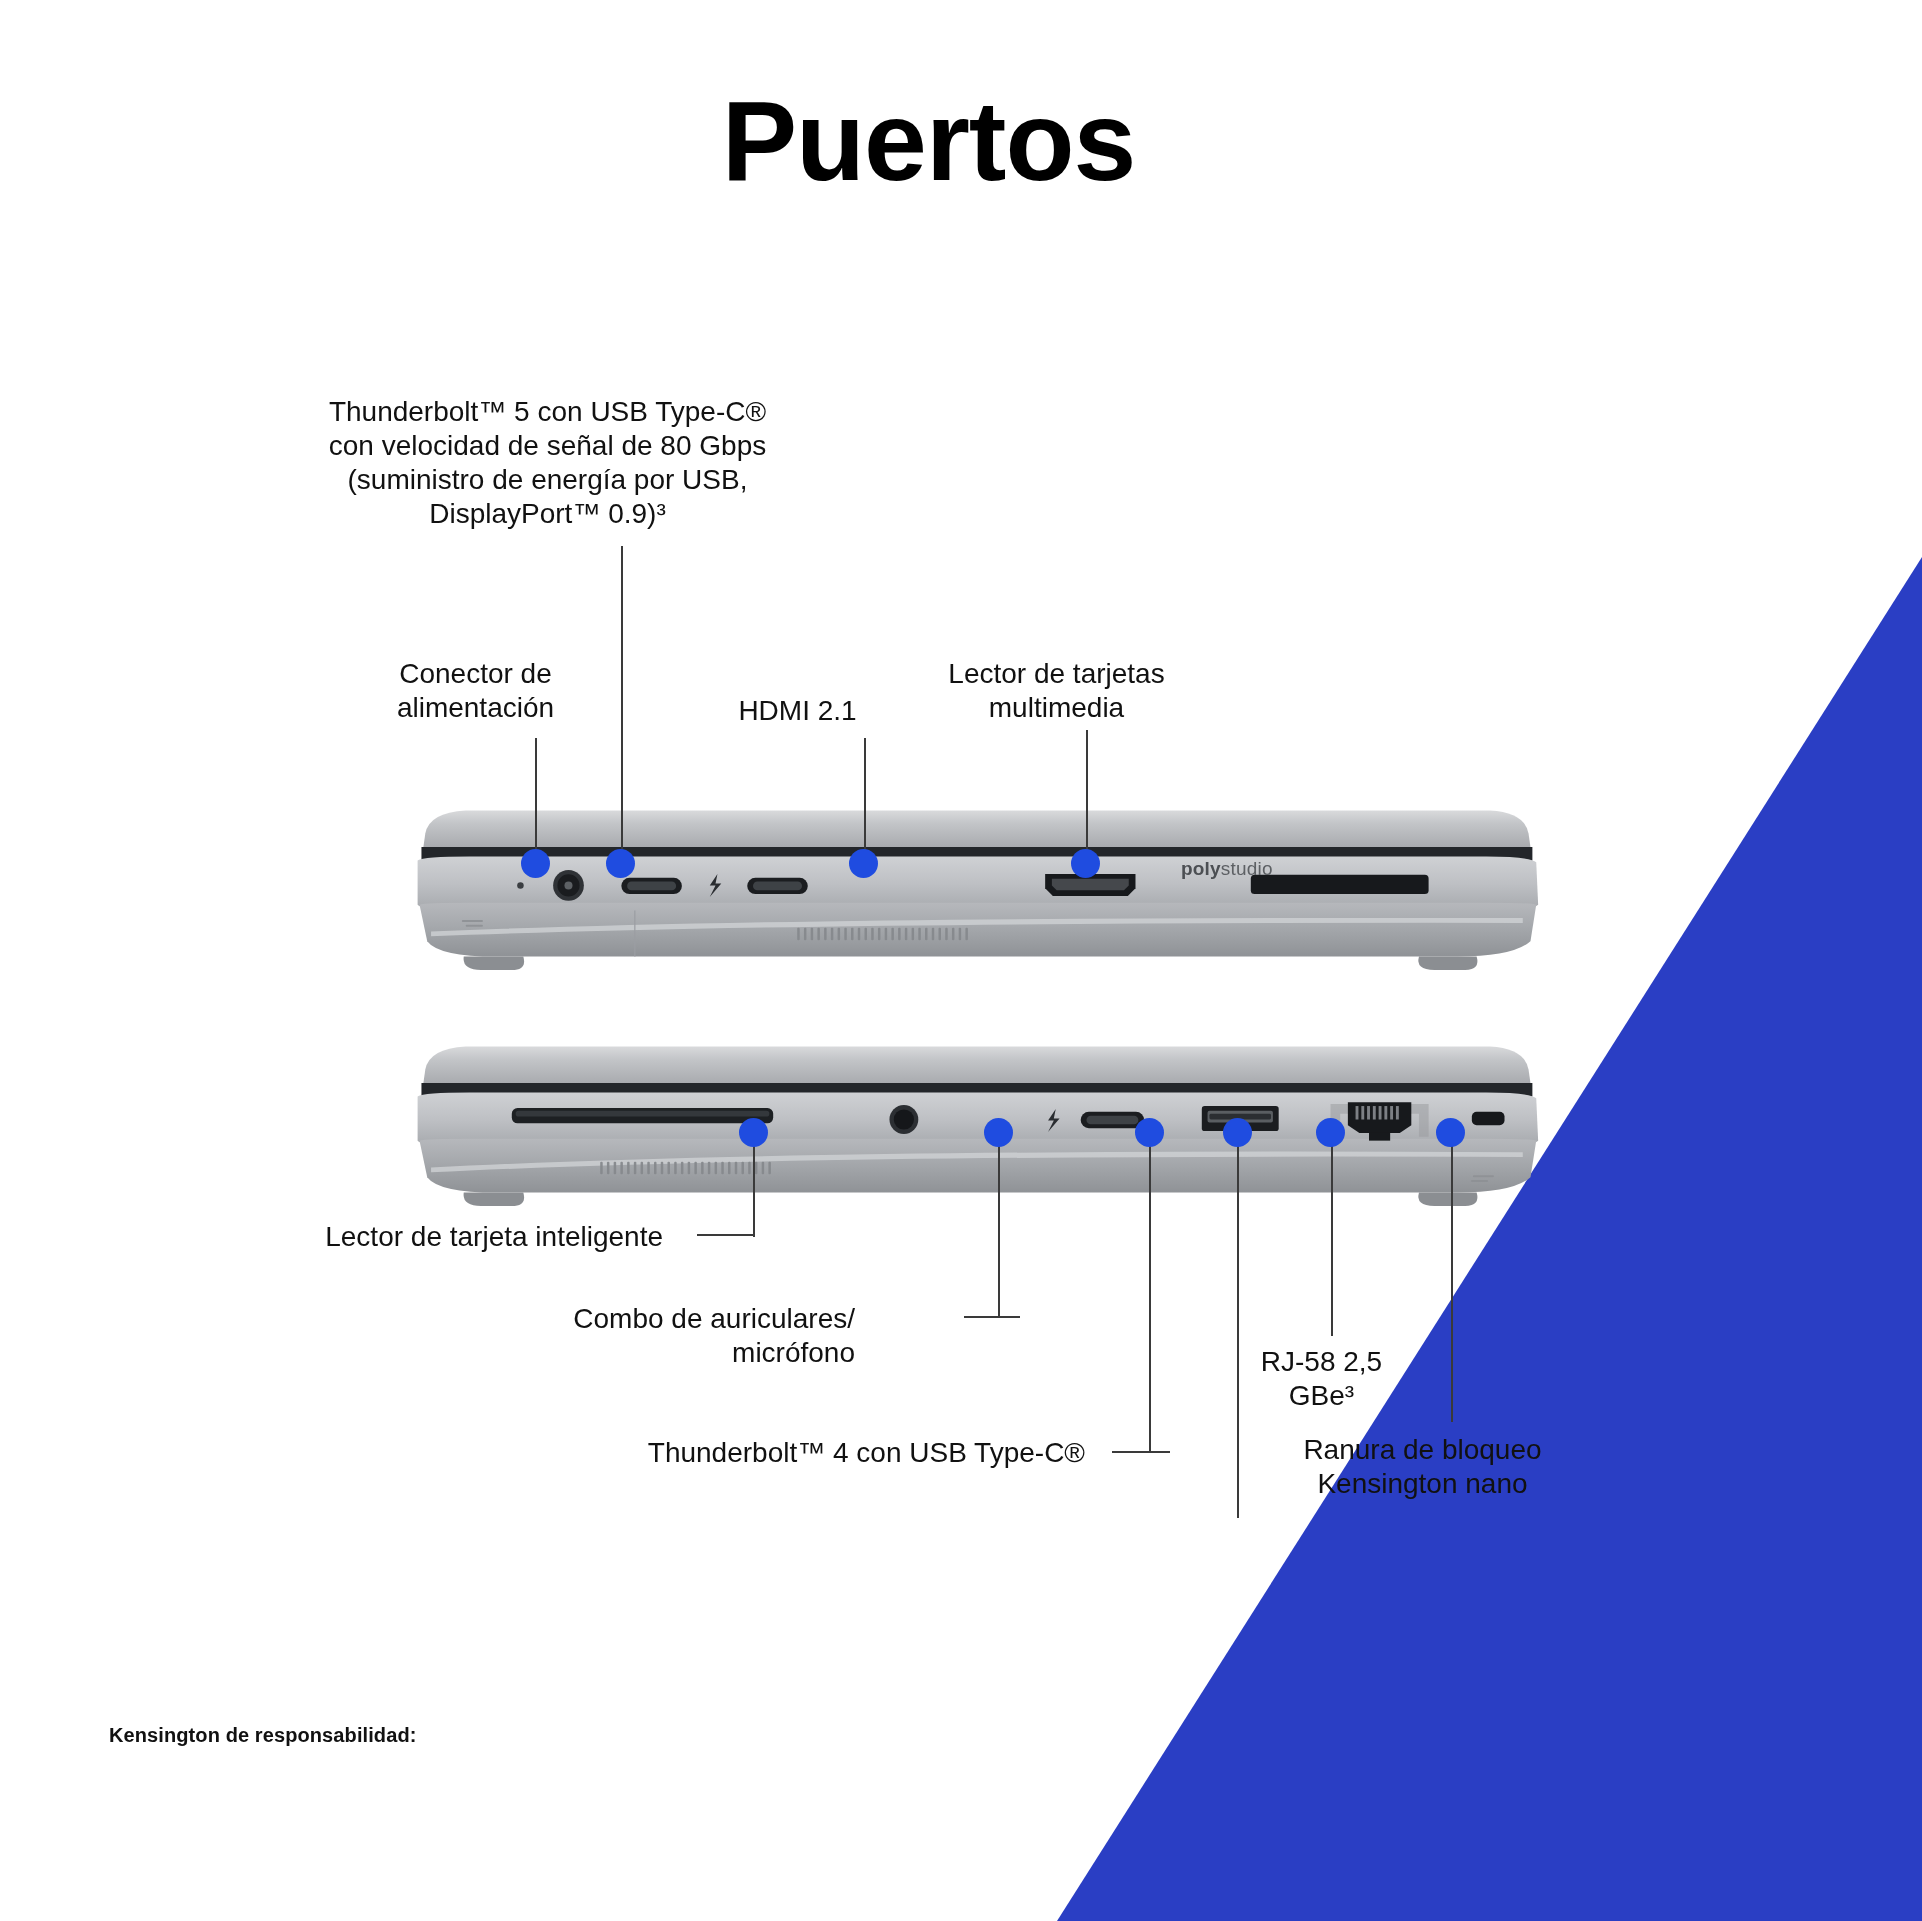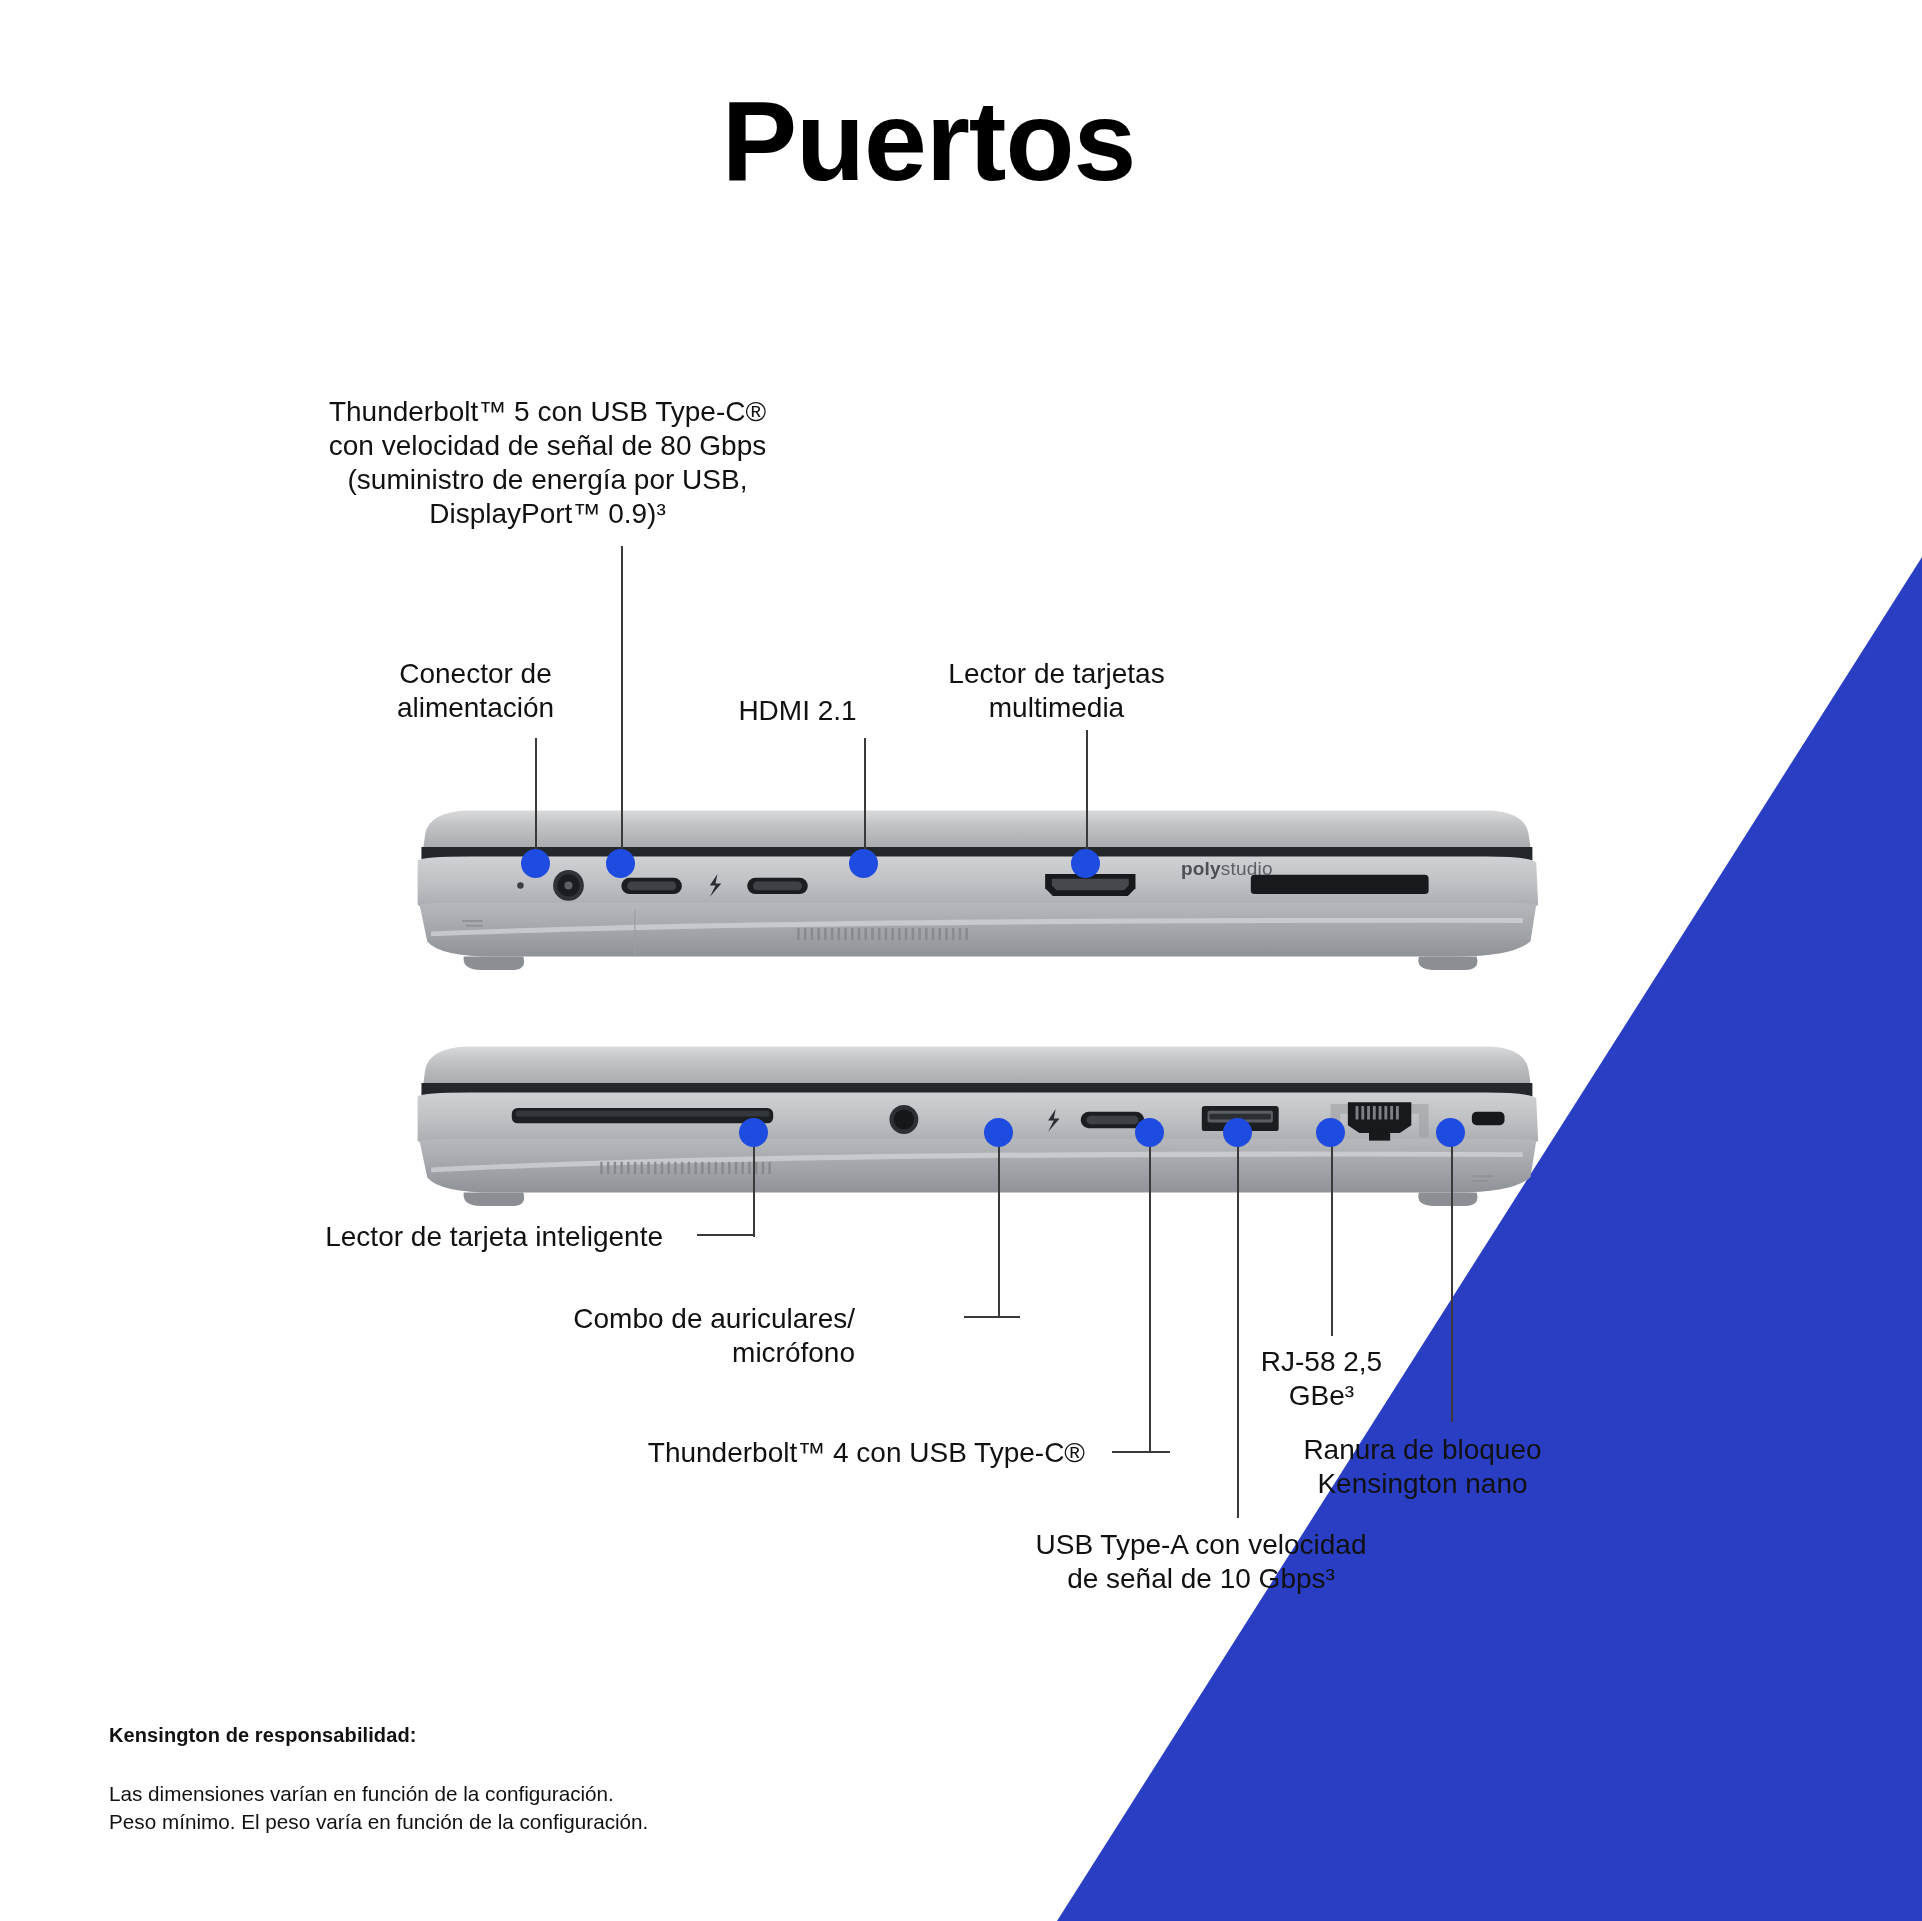--- a/index.html
+++ b/index.html
@@ -259,22 +259,20 @@
   <div class="dot" style="left:849px;top:849px;width:29px;height:29px;"></div>
   <div class="dot" style="left:1071px;top:849px;width:29px;height:29px;"></div>
 
   <div class="label r" style="left:413px;top:1302px;width:442px;">Combo de auriculares/
 micrófono</div>
 
   <div class="label r" style="left:192px;top:1220px;width:471px;">Lector de tarjeta inteligente</div>
 
   <div class="label r" style="left:461px;top:1436px;width:624px;">Thunderbolt™ 4 con USB Type-C®</div>
 
-  <div class="label c" style="left:980px;top:1528px;width:442px;">USB Type-A con velocidad
-de señal de 10 Gbps³</div>
 
   <div class="label c" style="left:1206px;top:1345px;width:231px;">RJ-58 2,5
 GBe³</div>
 
   <div class="label c" style="left:1259px;top:1433px;width:327px;">Ranura de bloqueo
 Kensington nano</div>
 
   <div class="lead h" style="left:697px;top:1234px;width:58px;"></div>
   <div class="lead v" style="left:753px;top:1134px;height:103px;"></div>
 
@@ -289,17 +287,15 @@
   <div class="lead v" style="left:1451px;top:1134px;height:288px;"></div>
 
   <div class="dot" style="left:739px;top:1118px;width:29px;height:29px;"></div>
   <div class="dot" style="left:984px;top:1118px;width:29px;height:29px;"></div>
   <div class="dot" style="left:1135px;top:1118px;width:29px;height:29px;"></div>
   <div class="dot" style="left:1223px;top:1118px;width:29px;height:29px;"></div>
   <div class="dot" style="left:1316px;top:1118px;width:29px;height:29px;"></div>
   <div class="dot" style="left:1436px;top:1118px;width:29px;height:29px;"></div>
 
   <div class="disc-head">Kensington de responsabilidad:</div>
-  <div class="disc-body">Las dimensiones varían en función de la configuración.
-Peso mínimo. El peso varía en función de la configuración.</div>
 
 </div>
 
 
 </body></html>

